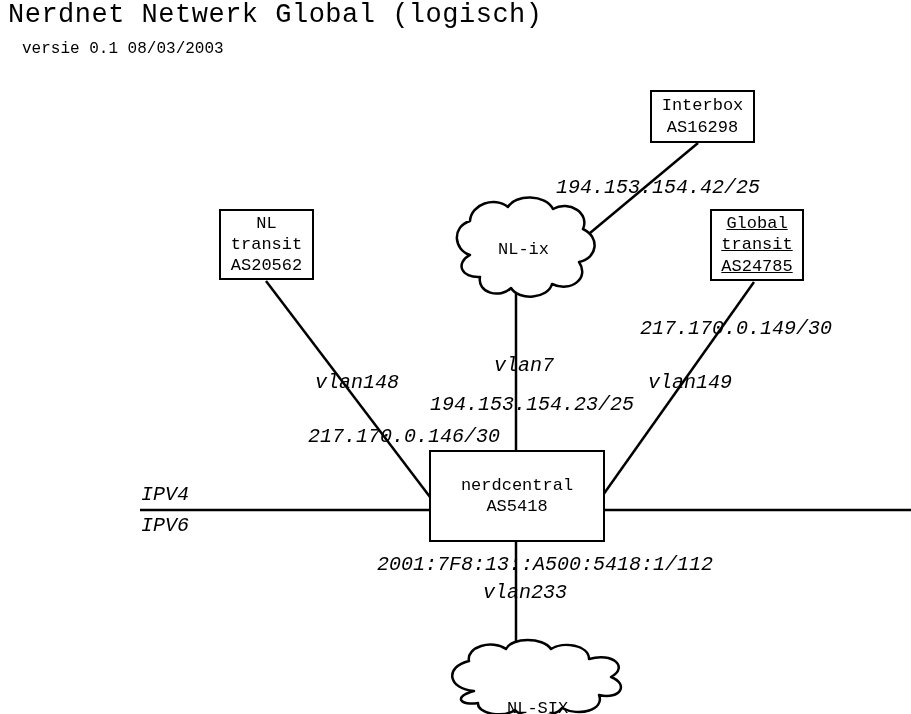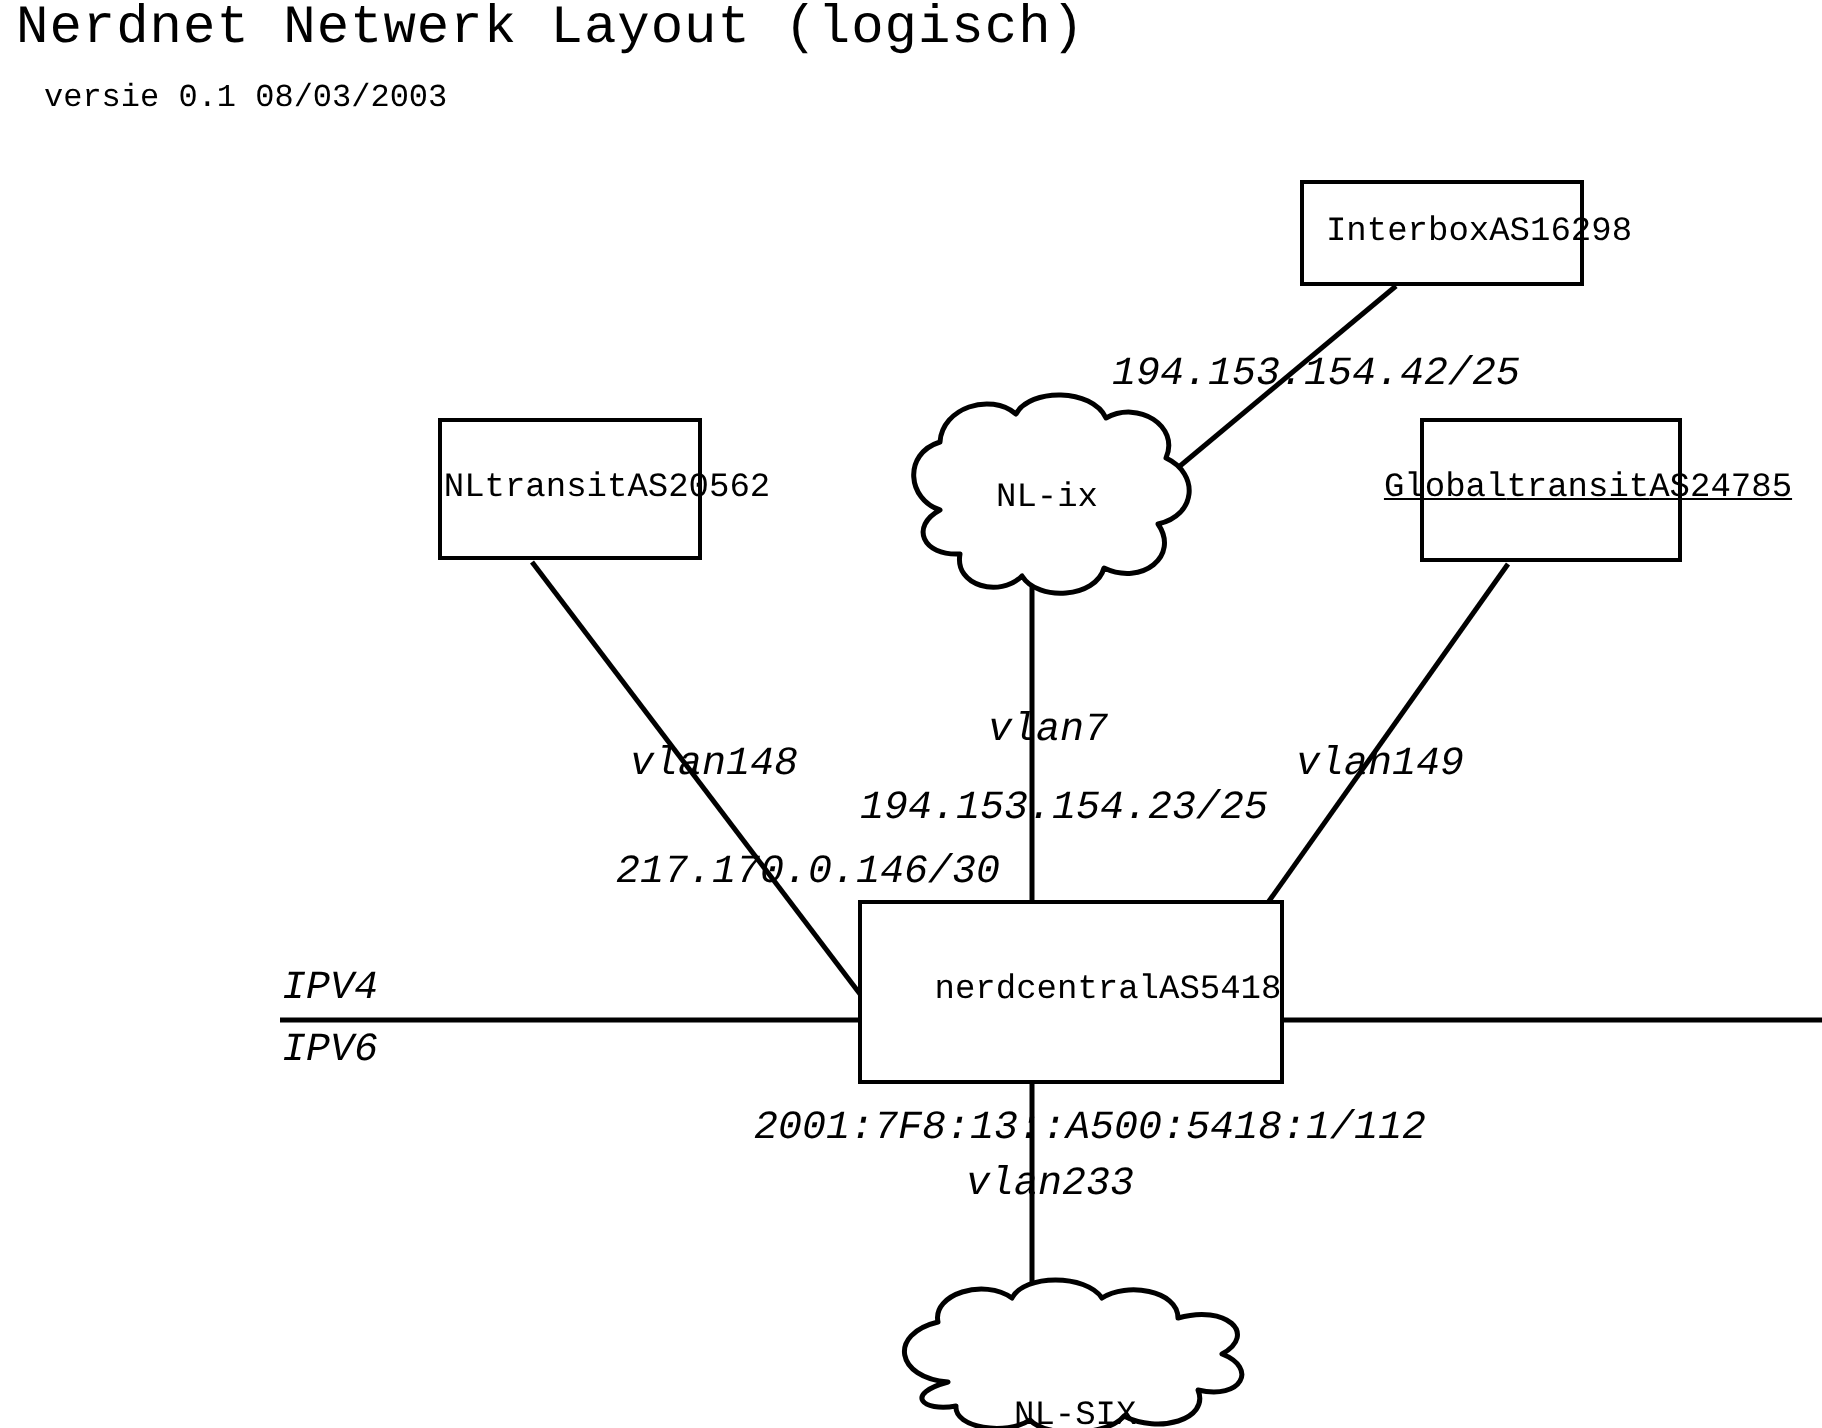--- a/index.html
+++ b/index.html
@@ -41,28 +41,27 @@
     line-height: 1.2;
     white-space: nowrap;
     z-index: 2;
     font-style: italic;
   }
   .node-box {
     position: absolute;
     border: 2px solid #000000;
     background: #ffffff;
     display: flex;
-    flex-direction: row;
+    flex-direction: column;
     align-items: center;
     justify-content: center;
     text-align: center;
     font-size: 17px;
     line-height: 1.25;
     z-index: 3;
-    padding-left: 37px;
   }
   #box-interbox      { left: 650px; top: 90px;  width: 101px; height: 49px; }
   #box-nl-transit    { left: 219px; top: 209px; width: 91px;  height: 67px; }
   #box-global-transit{ left: 710px; top: 209px; width: 90px;  height: 68px; text-decoration: underline; }
   #box-nerdcentral   { left: 429px; top: 450px; width: 172px; height: 88px; }
 
   .cloud-label {
     position: absolute;
     font-size: 17px;
     white-space: nowrap;
@@ -83,21 +82,21 @@
   #lbl-ipv4                 { left: 141px; top: 483px; }
   #lbl-ipv6                 { left: 141px; top: 514px; }
   #lbl-nlsix-subnet         { left: 377px; top: 553px; }
   #lbl-nlsix-vlan           { left: 483px; top: 581px; }
 </style>
 </head>
 <body>
 
 <div class="canvas">
 
-  <h1 class="page-title">Nerdnet Netwerk Layout (logisch)</h1>
+  <h1 class="page-title">Nerdnet Netwerk Global (logisch)</h1>
   <div class="page-subtitle">versie 0.1 08/03/2003</div>
 
   <svg class="wires" width="911" height="714" viewBox="0 0 911 714">
 
     <line x1="698" y1="143" x2="578" y2="243" stroke="#000" stroke-width="2.5"></line>
     <line x1="516" y1="278" x2="516" y2="451" stroke="#000" stroke-width="2.5"></line>
     <line x1="266" y1="281" x2="430" y2="497" stroke="#000" stroke-width="2.5"></line>
     <line x1="754" y1="282" x2="603" y2="495" stroke="#000" stroke-width="2.5"></line>
     <line x1="140" y1="510" x2="911" y2="510" stroke="#000" stroke-width="2.5"></line>
     <line x1="516" y1="540" x2="516" y2="662" stroke="#000" stroke-width="2.5"></line>
@@ -148,20 +147,21 @@
     <span>AS5418</span>
   </div>
 
   <div class="cloud-label" id="lbl-nlix">NL-ix</div>
   <div class="cloud-label" id="lbl-nlsix">NL-SIX</div>
 
   <div class="lbl" id="lbl-interbox-link">194.153.154.42/25</div>
   <div class="lbl" id="lbl-nl-transit-vlan">vlan148</div>
   <div class="lbl" id="lbl-nlix-vlan">vlan7</div>
   <div class="lbl" id="lbl-nlix-subnet">194.153.154.23/25</div>
+  <div class="lbl" id="lbl-global-transit-subnet">217.170.0.149/30</div>
   <div class="lbl" id="lbl-global-transit-vlan">vlan149</div>
   <div class="lbl" id="lbl-nl-transit-local">217.170.0.146/30</div>
   <div class="lbl" id="lbl-ipv4">IPV4</div>
   <div class="lbl" id="lbl-ipv6">IPV6</div>
   <div class="lbl" id="lbl-nlsix-subnet">2001:7F8:13::A500:5418:1/112</div>
   <div class="lbl" id="lbl-nlsix-vlan">vlan233</div>
 
 </div>
 
 </body></html>

